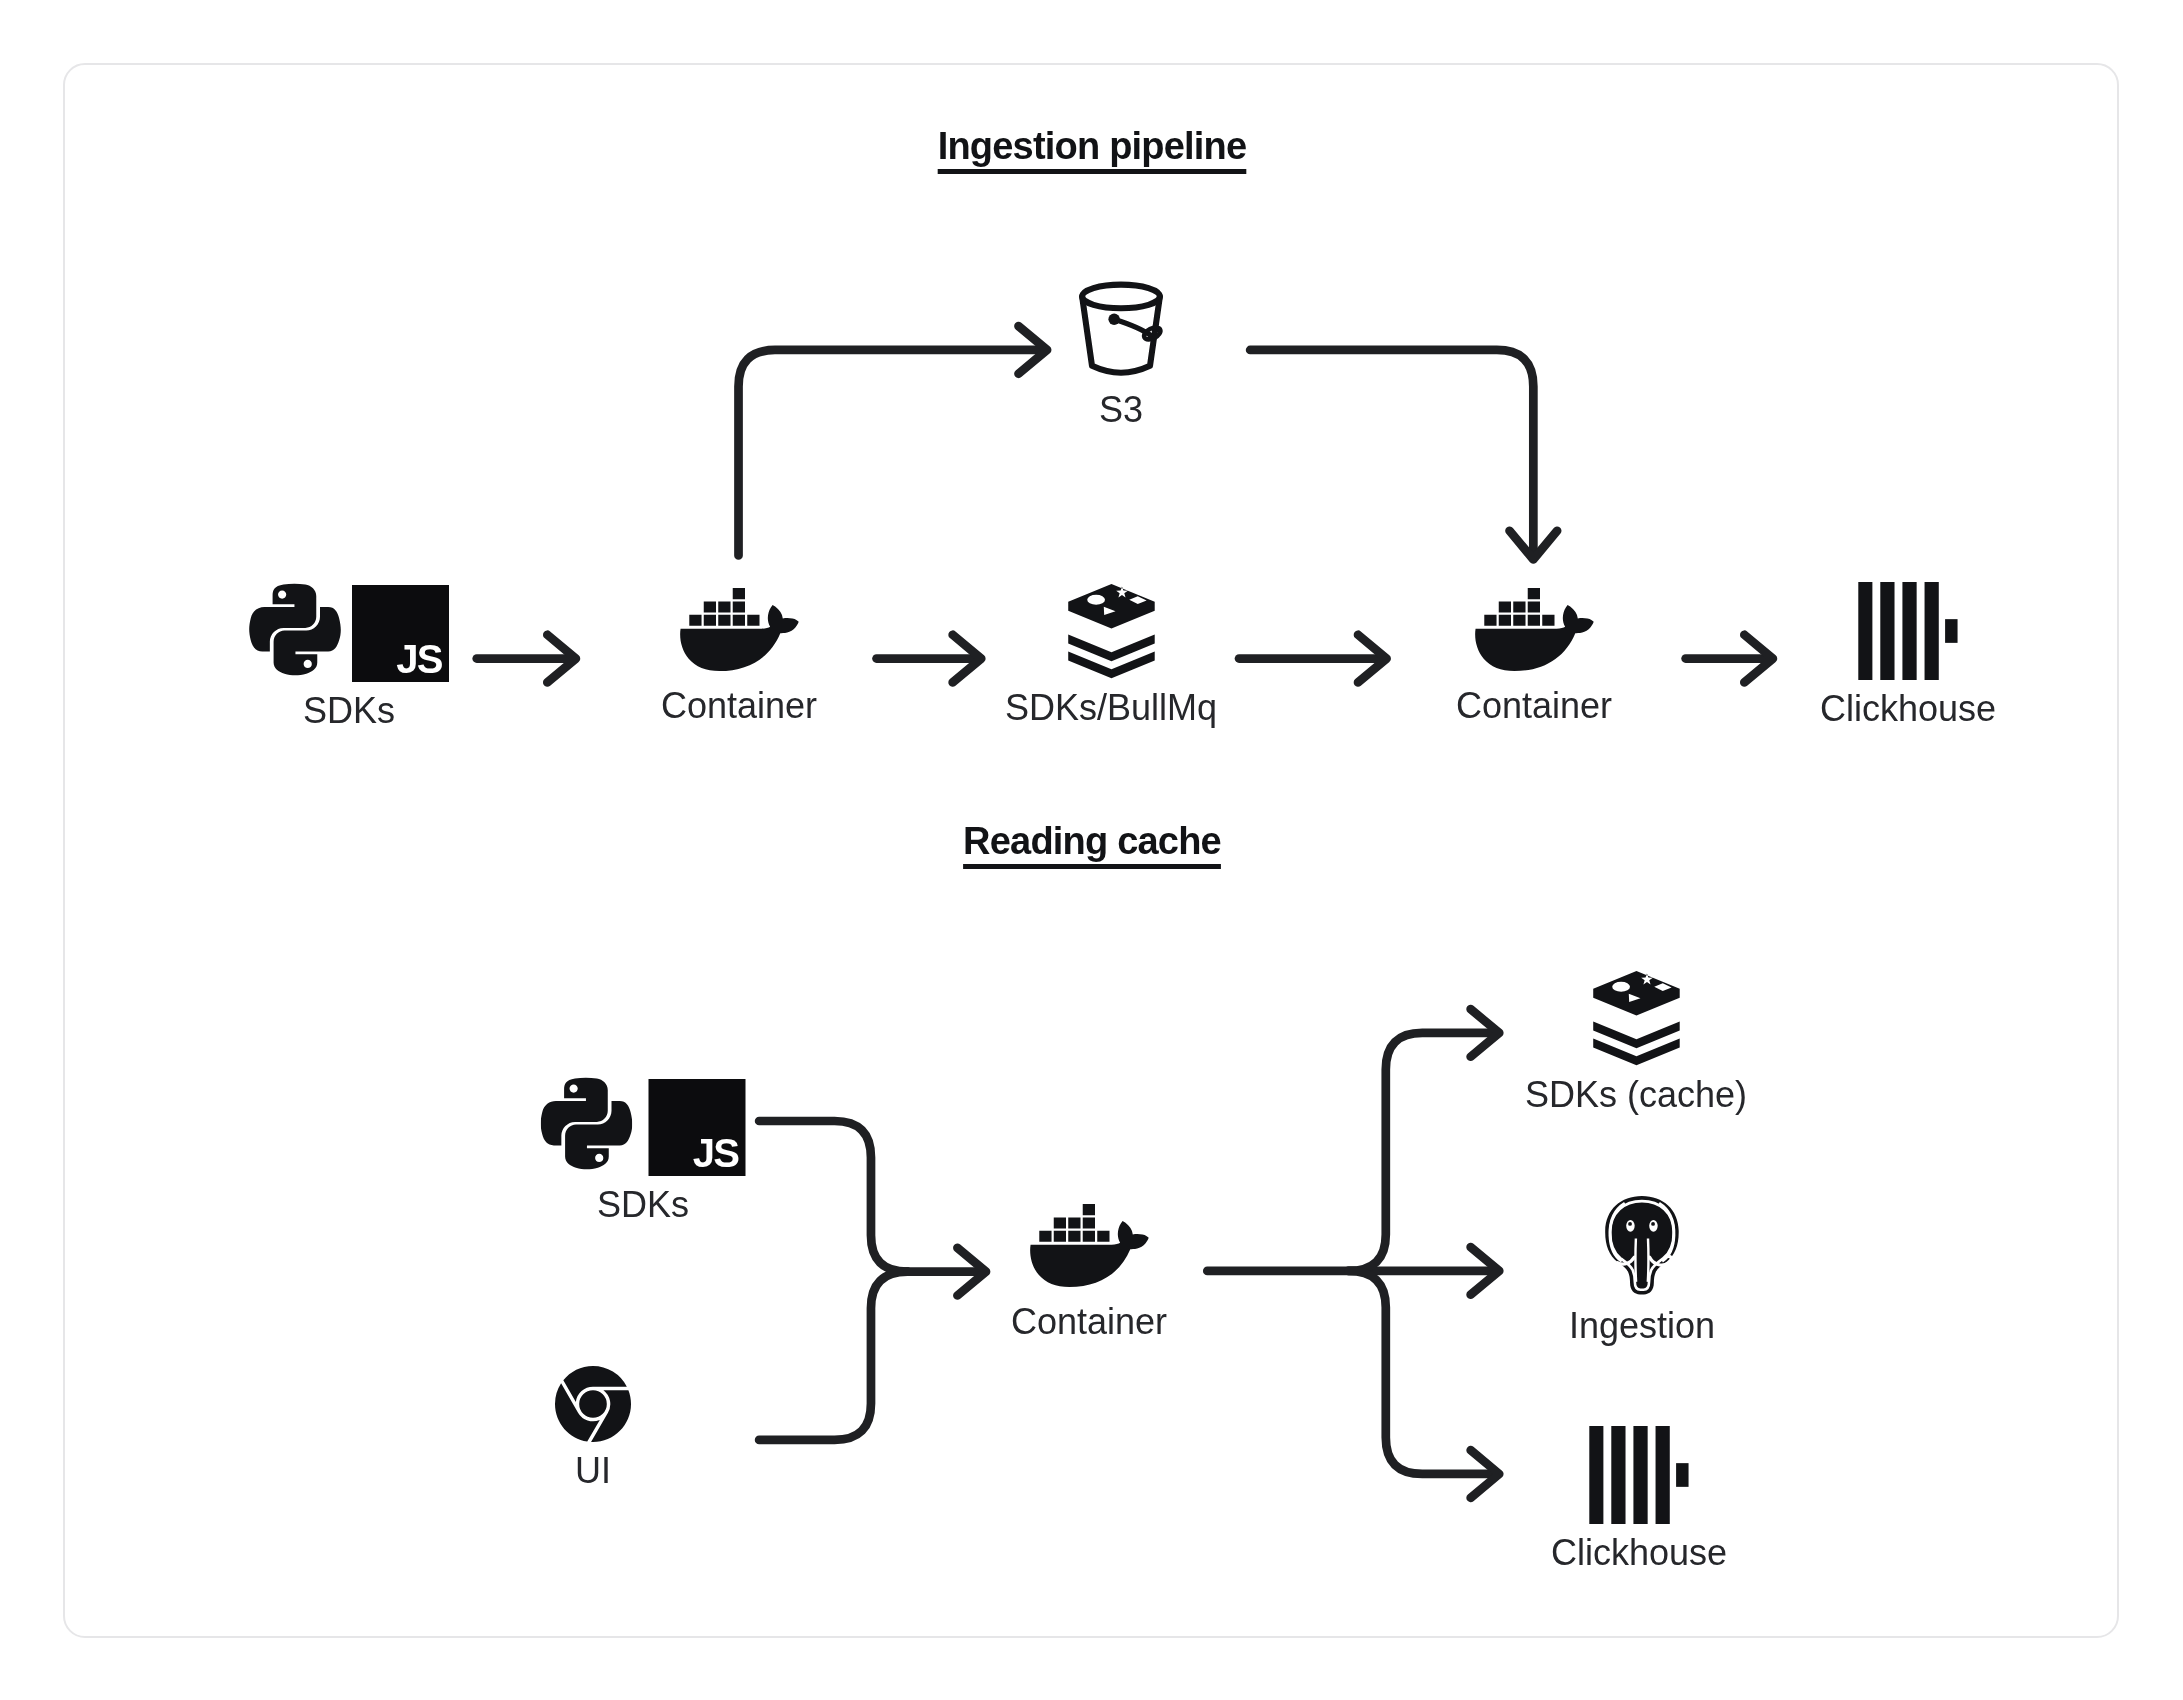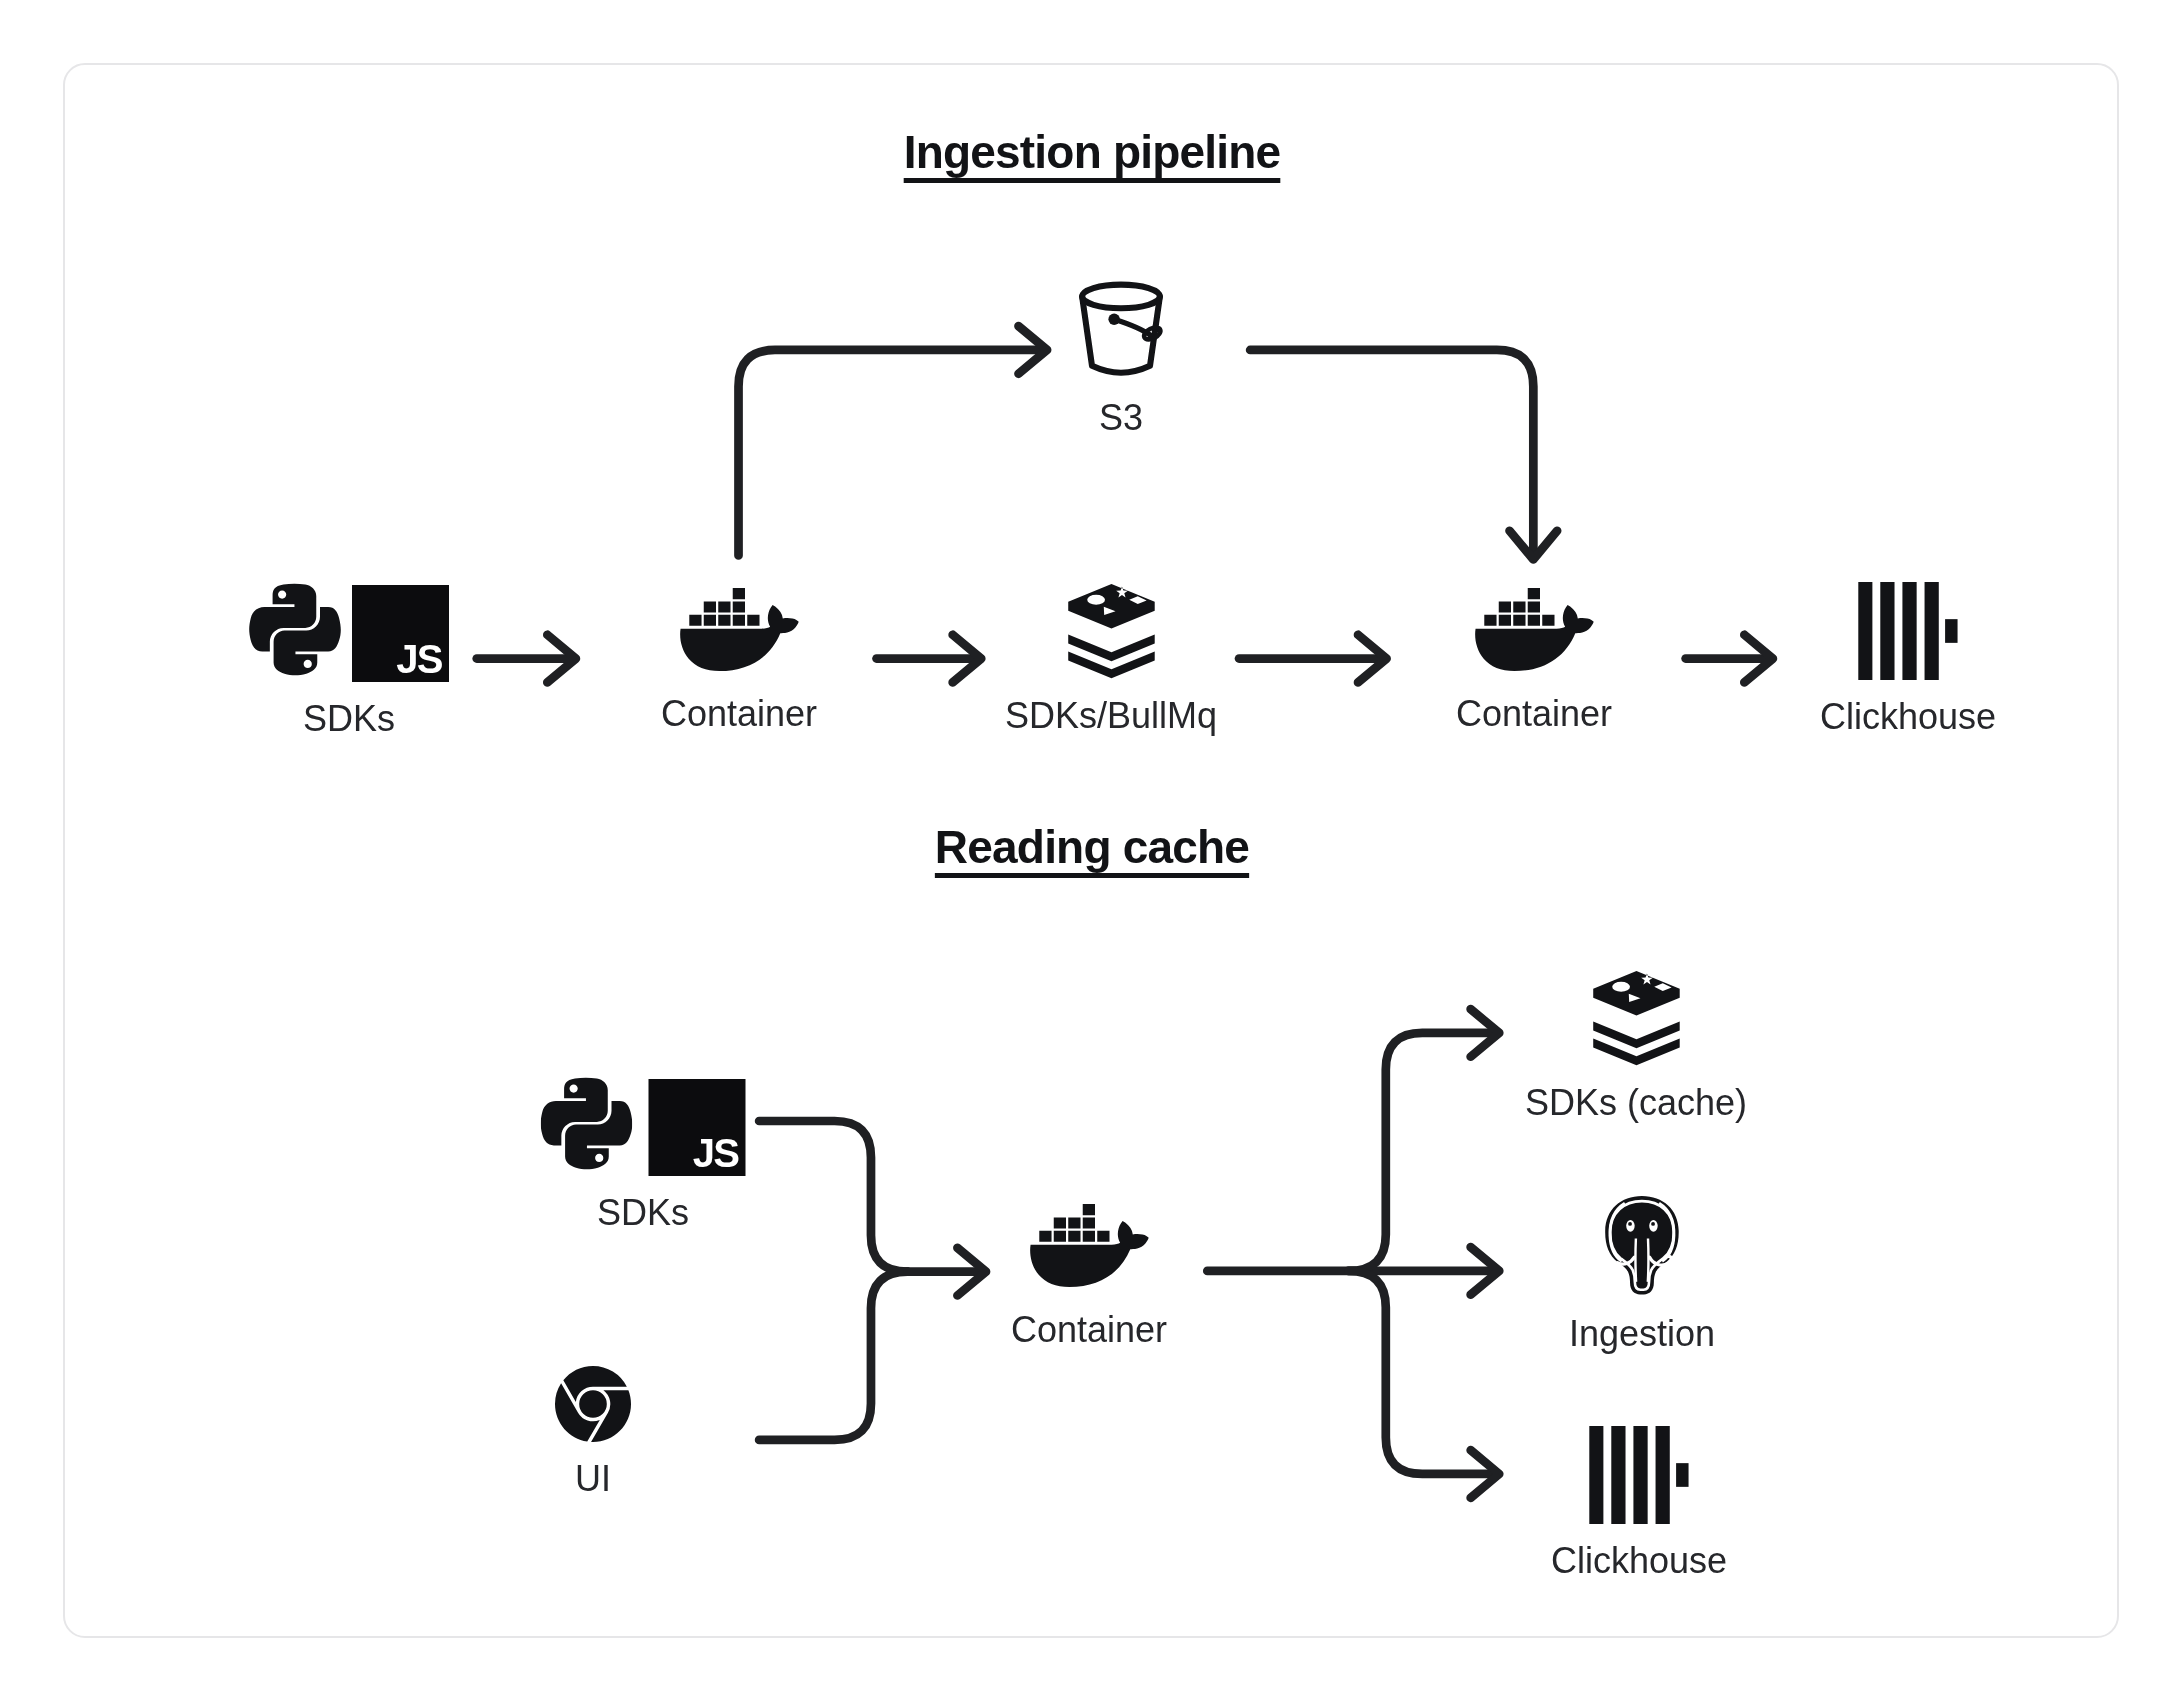--- a/index.html
+++ b/index.html
@@ -9,26 +9,26 @@
     color:#232428;overflow:hidden;
   }
   .card{
     position:absolute;left:63px;top:63px;width:2052px;height:1571px;
     background:#ffffff;border:2.4px solid #e6e6e8;border-radius:22px;
   }
   .wires{position:absolute;left:0;top:0;width:2183px;height:1701px;}
   .wires path{stroke:#1f2023;stroke-width:11;fill:none;stroke-linecap:round;stroke-linejoin:round;}
   .title{
     position:absolute;transform:translateX(-50%);white-space:nowrap;
-    font-size:46px;font-weight:700;color:#121316;letter-spacing:-0.8px;
+    font-size:38px;font-weight:700;color:#121316;letter-spacing:-0.8px;
     text-decoration:underline;text-decoration-thickness:4.8px;text-underline-offset:10.3px;
   }
   .node{
     position:absolute;transform:translateX(-50%);
-    display:flex;flex-direction:column;align-items:center;gap:19px;
+    display:flex;flex-direction:column;align-items:center;gap:11px;
   }
   .node .label{font-size:36px;line-height:1;color:#26272b;white-space:nowrap;}
   .icons{display:flex;align-items:flex-end;color:#121316;}
   .icons.g14{gap:11px;}
   .icons.g20{gap:16px;}
   .ic{display:block;color:#121316;}
   .js-badge{
     position:relative;background:#0c0c0e;color:#ffffff;
   }
   .js-badge span{

